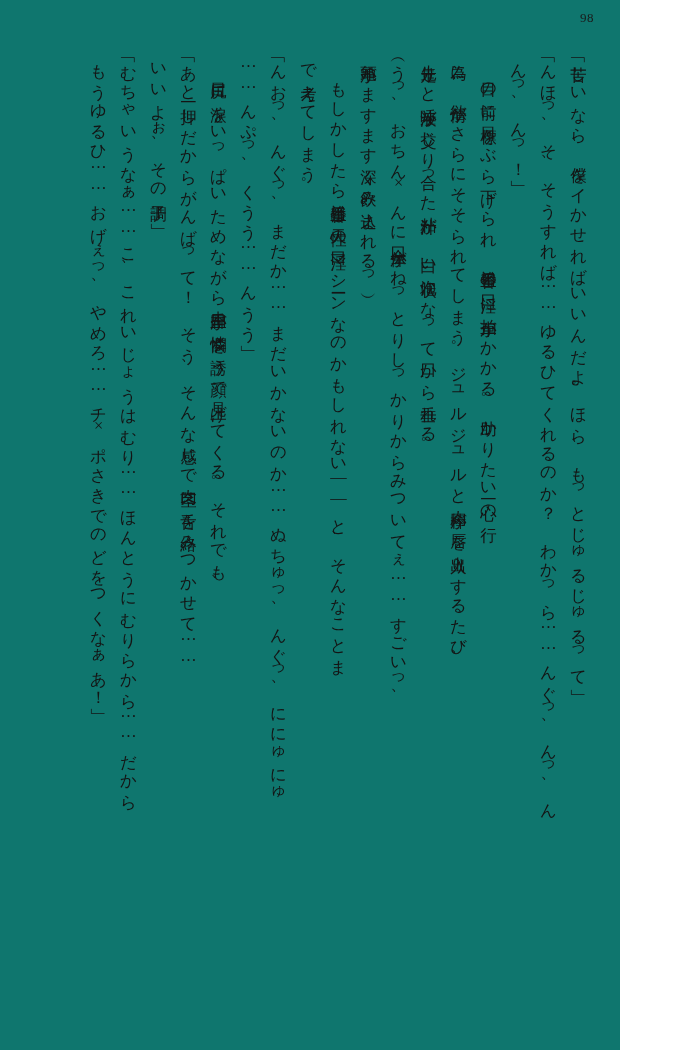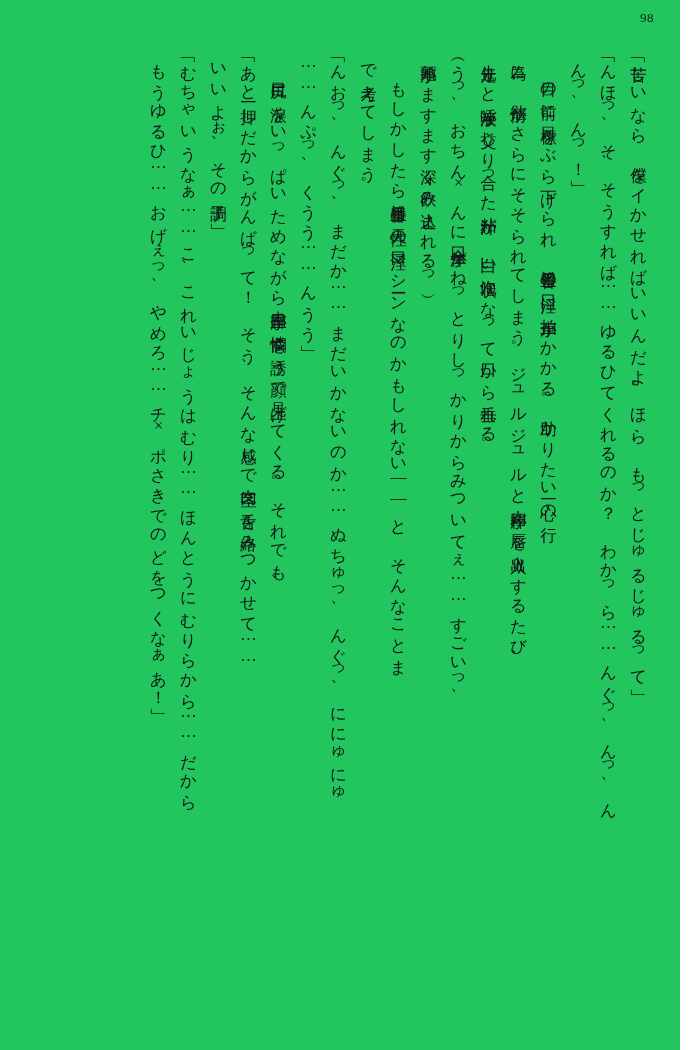--- a/index.html
+++ b/index.html
@@ -6,23 +6,23 @@
     margin: 0;
     padding: 0;
     background: #ffffff;
   }
   body {
     font-family: "Liberation Serif", "DejaVu Serif", serif;
     color: #111111;
   }
   #page {
     position: relative;
-    width: 680px;
+    width: 620px;
     height: 1050px;
-    background: #22c55e;
+    background: #0f766e;
     overflow: hidden;
   }
   
   #page-number {
     position: absolute;
     top: 10px;
     right: 26px;
     font-size: 13px;
     letter-spacing: 0.5px;
     color: #1a1a1a;

